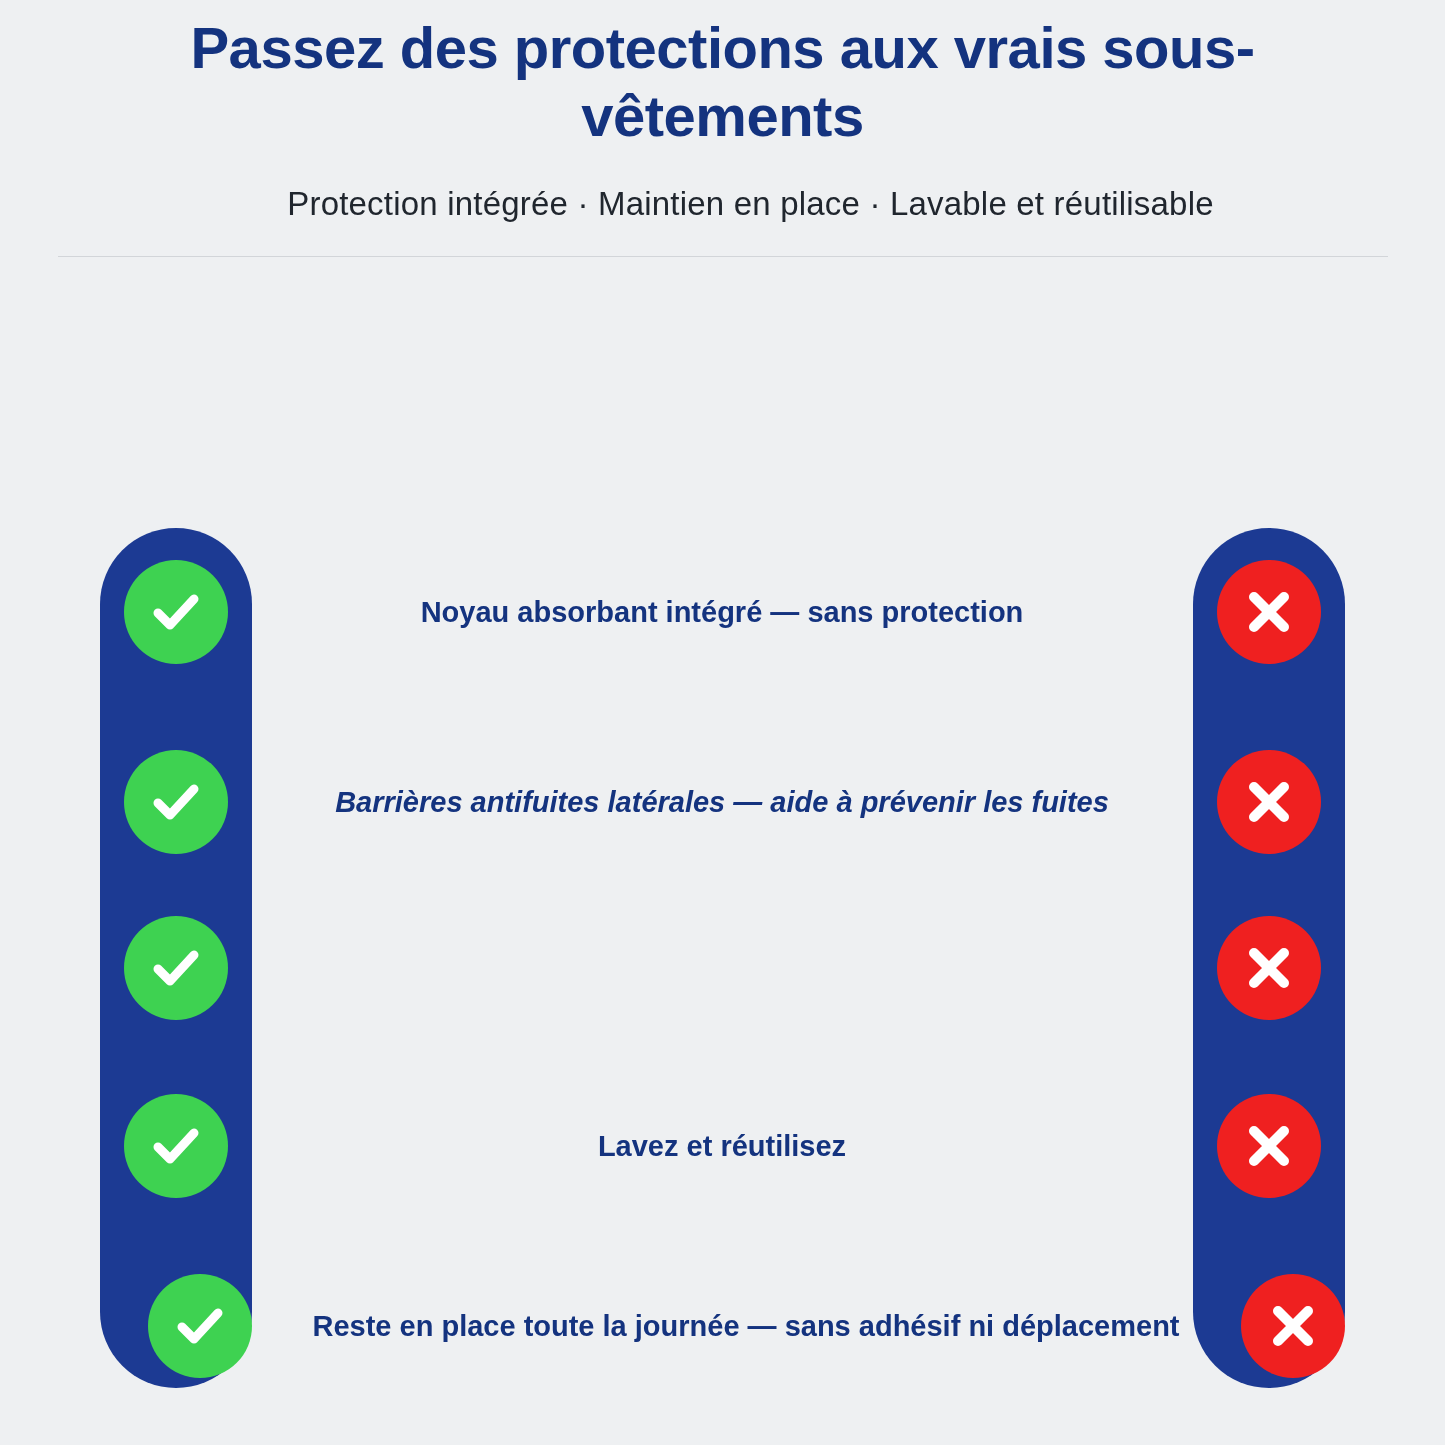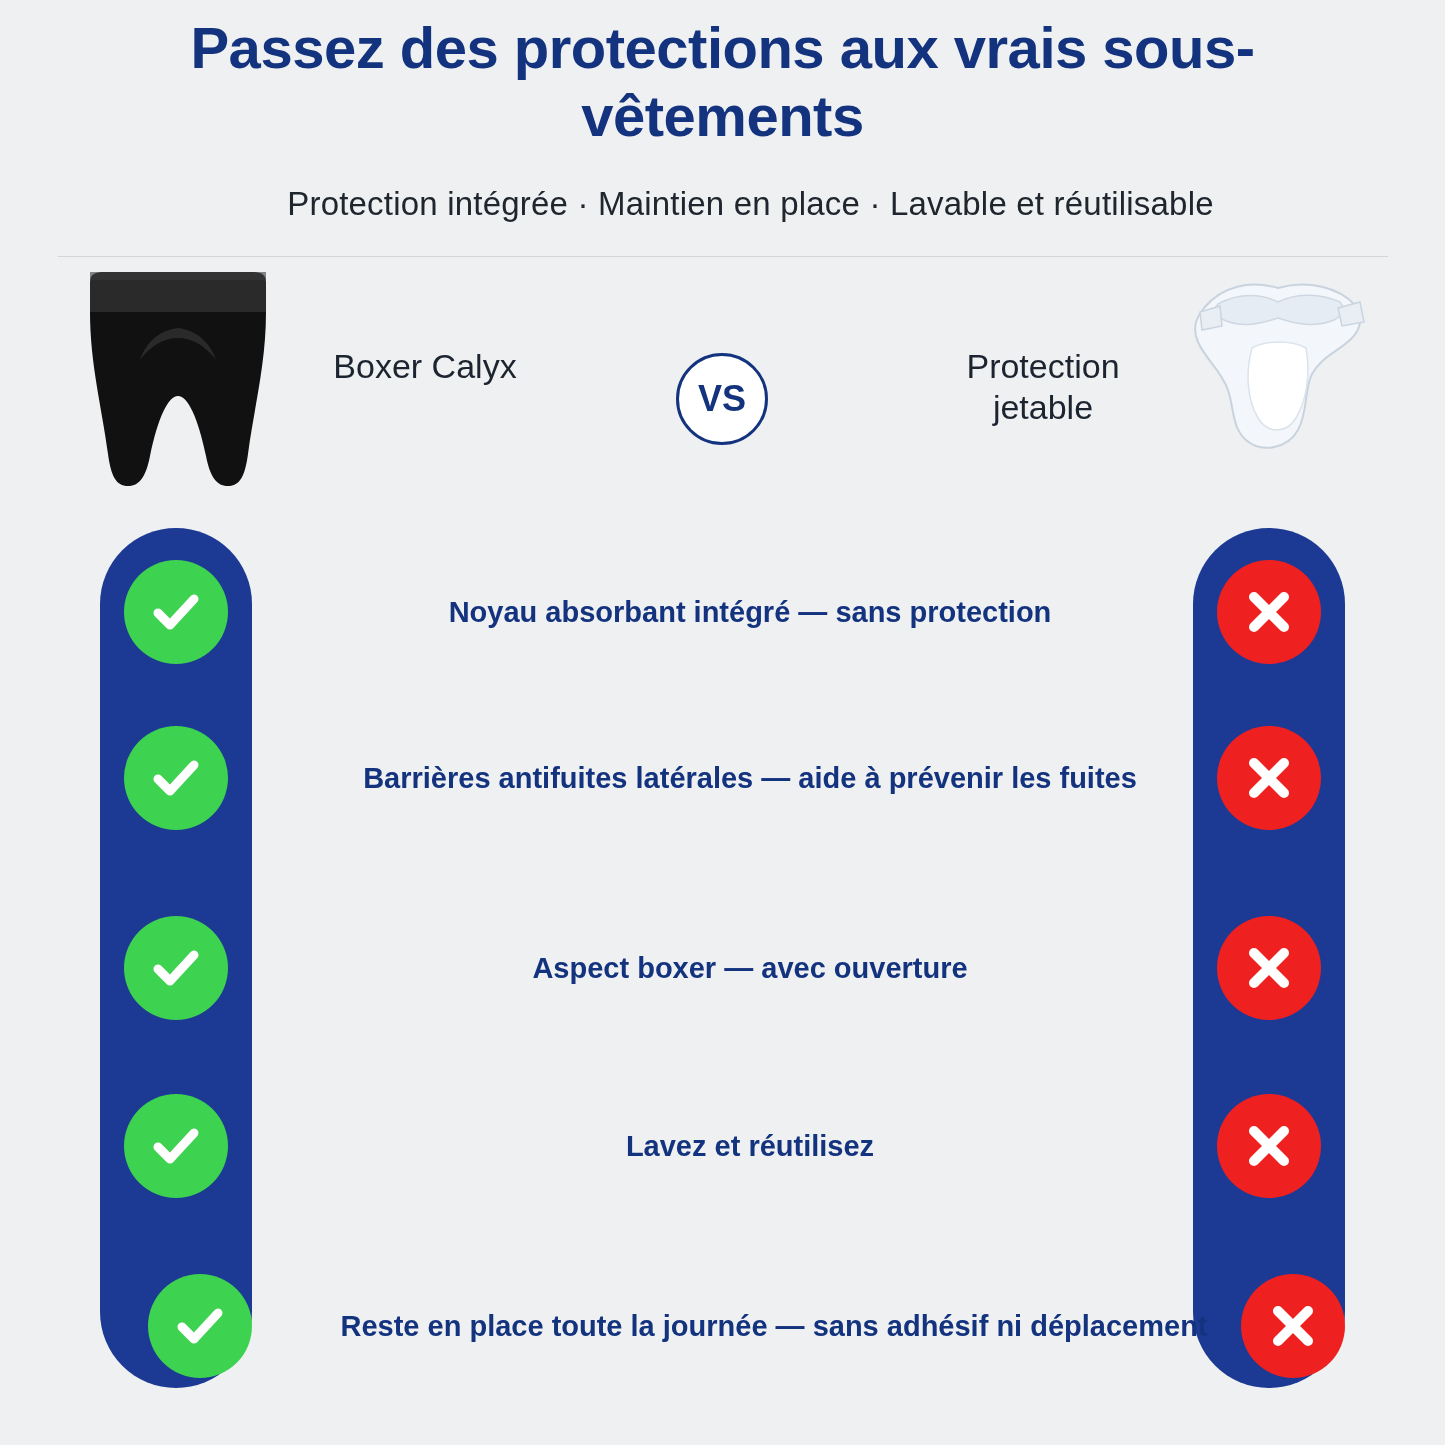--- a/index.html
+++ b/index.html
@@ -145,100 +145,71 @@
 
   .feature {
     position: absolute;
     left: 252px;
     width: 940px;
     text-align: center;
     color: #14337f;
     font-size: 29px;
     font-weight: bold;
     line-height: 1.25;
-    padding-left: 28px;
   }
 </style>
 </head>
 <body>
 
 <div class="page">
 
   <div class="headline">Passez des protections aux vrais sous-vêtements</div>
   <div class="subhead">Protection intégrée · Maintien en place · Lavable et réutilisable</div>
   <div class="rule"></div>
 
-  <div class="compare">
-
-    <div class="prod-img boxer-img">
-      <svg viewBox="0 0 200 225" width="200" height="225">
-        <path d="M12,14 C12,6 18,4 26,4 L174,4 C182,4 188,6 188,14 L188,44 L12,44 Z" fill="#2a2a2a"></path>
-        <path d="M12,44 L188,44 C188,96 176,140 170,186 C167,208 162,218 150,218 C138,218 132,208 128,188 C120,150 110,128 100,128 C90,128 80,150 72,188 C68,208 62,218 50,218 C38,218 33,208 30,186 C24,140 12,96 12,44 Z" fill="#111111"></path>
-        <path d="M100,60 C118,62 132,74 138,92 C128,78 114,70 100,70 C86,70 72,78 62,92 C68,74 82,62 100,60 Z" fill="#2f2f2f" opacity="0.85"></path>
-        <rect x="12" y="4" width="176" height="8" fill="#3a3a3a" opacity="0.6"></rect>
-      </svg>
-    </div>
-
-    <div class="label label-left">Boxer Calyx</div>
-
-    <div class="vs">VS</div>
-
-    <div class="label label-right">Protection jetable</div>
-
-    <div class="prod-img diaper-img">
-      <svg viewBox="0 0 185 195" width="185" height="195">
-        <path d="M16,30 C34,8 62,2 90,10 C118,2 150,8 168,28 C176,38 172,52 164,60 C150,74 134,78 124,96 C116,112 120,134 110,152 C100,170 74,176 58,162 C44,150 46,130 40,112 C33,92 18,82 10,64 C4,50 8,40 16,30 Z" fill="#f3f6fa" stroke="#c9d3de" stroke-width="2"></path>
-        <path d="M30,26 C52,14 74,16 90,24 C106,16 130,14 152,24 C158,30 154,38 146,42 C126,50 108,46 90,40 C72,46 54,50 36,42 C28,38 24,32 30,26 Z" fill="#e6ecf3" stroke="#cfd8e2" stroke-width="1.5"></path>
-        <path d="M64,70 C78,62 104,62 118,70 C122,92 120,120 108,140 C98,156 80,156 70,140 C58,120 58,92 64,70 Z" fill="#ffffff" stroke="#dbe3ec" stroke-width="1.5"></path>
-        <path d="M150,30 L172,24 L176,44 L154,48 Z" fill="#e9eef4" stroke="#cad4df" stroke-width="1.5"></path>
-        <path d="M12,34 L32,28 L34,48 L14,52 Z" fill="#e9eef4" stroke="#cad4df" stroke-width="1.5"></path>
-      </svg>
-    </div>
-  </div>
 
   <div class="rail rail-left"></div>
   <div class="rail rail-right"></div>
 
   <div class="rows">
 
     <div class="row" style="top: 34px;">
       <div class="mark mark-left">
         <svg width="60" height="60" viewBox="0 0 60 60">
             <path d="M12,31 L24,43 L48,17" stroke="#ffffff" stroke-width="9" fill="none" stroke-linecap="round" stroke-linejoin="round"></path>
           </svg>
       </div>
       <div class="feature">Noyau absorbant intégré — sans protection</div>
       <div class="mark mark-right">
         <svg width="56" height="56" viewBox="0 0 56 56">
             <path d="M13,13 L43,43 M43,13 L13,43" stroke="#ffffff" stroke-width="10" stroke-linecap="round"></path>
           </svg>
       </div>
     </div>
 
-    <div class="row" style="top: 200px;">
+    <div class="row" style="top: 224px; font-style: italic;">
       <div class="mark mark-left">
         <svg width="60" height="60" viewBox="0 0 60 60">
             <path d="M12,31 L24,43 L48,17" stroke="#ffffff" stroke-width="9" fill="none" stroke-linecap="round" stroke-linejoin="round"></path>
           </svg>
       </div>
       <div class="feature">Barrières antifuites latérales — aide à prévenir les fuites</div>
       <div class="mark mark-right">
         <svg width="56" height="56" viewBox="0 0 56 56">
             <path d="M13,13 L43,43 M43,13 L13,43" stroke="#ffffff" stroke-width="10" stroke-linecap="round"></path>
           </svg>
       </div>
     </div>
 
     <div class="row" style="top: 390px;">
       <div class="mark mark-left">
         <svg width="60" height="60" viewBox="0 0 60 60">
             <path d="M12,31 L24,43 L48,17" stroke="#ffffff" stroke-width="9" fill="none" stroke-linecap="round" stroke-linejoin="round"></path>
           </svg>
       </div>
-      <div class="feature">Aspect boxer — avec ouverture</div>
       <div class="mark mark-right">
         <svg width="56" height="56" viewBox="0 0 56 56">
             <path d="M13,13 L43,43 M43,13 L13,43" stroke="#ffffff" stroke-width="10" stroke-linecap="round"></path>
           </svg>
       </div>
     </div>
 
     <div class="row" style="top: 568px;">
       <div class="mark mark-left">
         <svg width="60" height="60" viewBox="0 0 60 60">

